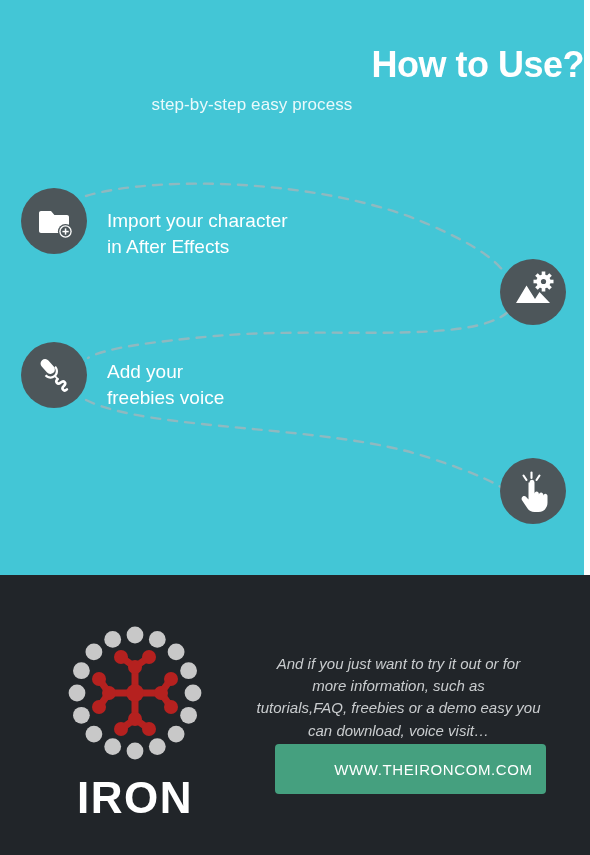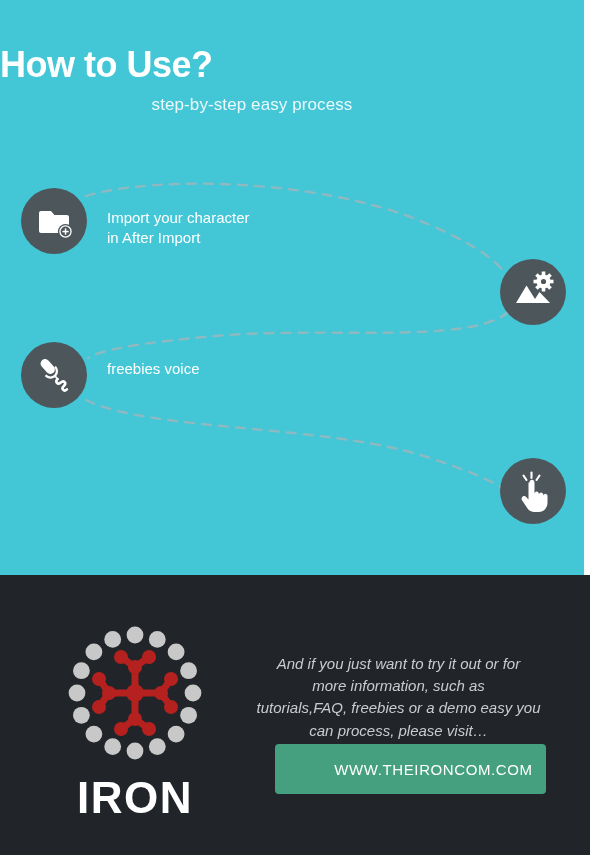--- a/index.html
+++ b/index.html
@@ -12,41 +12,41 @@
   }
   #page { position:absolute; left:0; top:0; width:590px; height:855px; }
 
   
   .hero {
     position:absolute; left:0; top:0; width:584px; height:575px;
     background:#43c6d6; overflow:hidden;
   }
   .hero-title {
     position:absolute; left:0; top:44px; width:584px;
-    text-align:left; color:#ffffff;
+    text-align:right; color:#ffffff;
     font-size:36px; font-weight:bold; letter-spacing:-0.5px;
   }
   .hero-sub {
     position:absolute; left:0; top:95px; width:504px;
     text-align:center; color:#eaf9fb;
     font-size:17px; font-weight:300; letter-spacing:0.1px;
   }
 
   
   .connector { position:absolute; left:0; top:0; width:584px; height:575px; }
 
   
   .step { position:absolute; }
   .bubble {
     position:absolute; width:66px; height:66px; border-radius:50%;
     background:#4d565a;
   }
   .bubble svg { position:absolute; left:0; top:0; }
   .step-text {
-    position:absolute; color:#ffffff; font-size:15px;
+    position:absolute; color:#ffffff; font-size:19px;
     font-weight:300; line-height:1.35; white-space:nowrap;
   }
   .step-text .ln { display:block; }
 
   .step1 .bubble { left:21px;  top:188px; }
   .step1 .step-text { left:107px; top:208px; }
 
   .step2 .bubble { left:500px; top:259px; }
 
   .step3 .bubble { left:21px;  top:342px; }
@@ -108,21 +108,21 @@
           <path fill="#ffffff" d="M20 23h10l3.4 4H46c1.1 0 2 .9 2 2v14c0 1.1-.9 2-2 2H20c-1.1 0-2-.9-2-2V25c0-1.1.9-2 2-2z"></path>
           <circle cx="44.5" cy="43.5" r="7.6" fill="#4d565a"></circle>
           <circle cx="44.5" cy="43.5" r="6.2" fill="#ffffff"></circle>
           <circle cx="44.5" cy="43.5" r="4.9" fill="#4d565a"></circle>
           <rect x="43.8" y="40.4" width="1.5" height="6.3" fill="#ffffff"></rect>
           <rect x="41.4" y="42.8" width="6.3" height="1.5" fill="#ffffff"></rect>
         </svg>
       </div>
       <div class="step-text">
         <span class="ln">Import your character</span>
-        <span class="ln">in After Import</span>
+        <span class="ln">in After Effects</span>
       </div>
     </div>
 
     <div class="step step2">
       <div class="bubble">
         <svg width="66" height="66" viewBox="0 0 66 66">
           <path fill="#ffffff" d="M16 44 L26.5 26.5 L35 40 L39.5 33 L50 44 Z"></path>
           <g fill="#ffffff" transform="translate(43.5,22.5)">
             <circle cx="0" cy="0" r="7.1"></circle>
             <g>
@@ -146,20 +146,21 @@
       <div class="bubble">
         <svg width="66" height="66" viewBox="0 0 66 66">
           <g transform="rotate(-42 33 33)">
             <rect x="29.5" y="14" width="9" height="17" rx="4.5" fill="#ffffff"></rect>
             <path d="M25.5 27.5h2.2c0 3.2 2.4 5.6 5.3 5.6s5.3-2.4 5.3-5.6h2.2c0 4.1-2.9 7.4-6.6 7.8v3.4h-1.8v-3.4c-3.7-.4-6.6-3.7-6.6-7.8z" fill="#ffffff"></path>
             <path d="M33 38.5 c-4.2 0-4.2 4.6 0 4.6 c4.2 0 4.2 4.6 0 4.6 c-4.2 0-4.2 4.6 0 4.6" fill="none" stroke="#ffffff" stroke-width="2.6" stroke-linecap="round"></path>
           </g>
         </svg>
       </div>
       <div class="step-text">
+        <span class="ln">Add your</span>
         <span class="ln">freebies voice</span>
       </div>
     </div>
 
     <div class="step step4">
       <div class="bubble">
         <svg width="66" height="66" viewBox="0 0 66 66">
           <g stroke="#ffffff" stroke-width="2.1" stroke-linecap="round" fill="none">
             <line x1="31.5" y1="14.5" x2="31.5" y2="20"></line>
             <line x1="23.5" y1="17.5" x2="26.5" y2="22"></line>
@@ -224,21 +225,21 @@
             <circle cx="106" cy="84" r="7"></circle>
         </g>
       </svg>
       <div class="logo-word">IRON</div>
     </div>
 
     <div class="footer-copy">
       <span>And if you just want to try it out or for</span><br>
       <span>more information, such as</span><br>
       <span>tutorials,FAQ, freebies or a demo easy you</span><br>
-      <span>can process, please visit…</span>
+      <span>can download, voice visit…</span>
     </div>
 
     <button class="cta">WWW.THEIRONCOM.COM</button>
   </div>
 
   <div class="edge-top"></div>
   <div class="edge-bot"></div>
 </div>
 
 </body></html>

